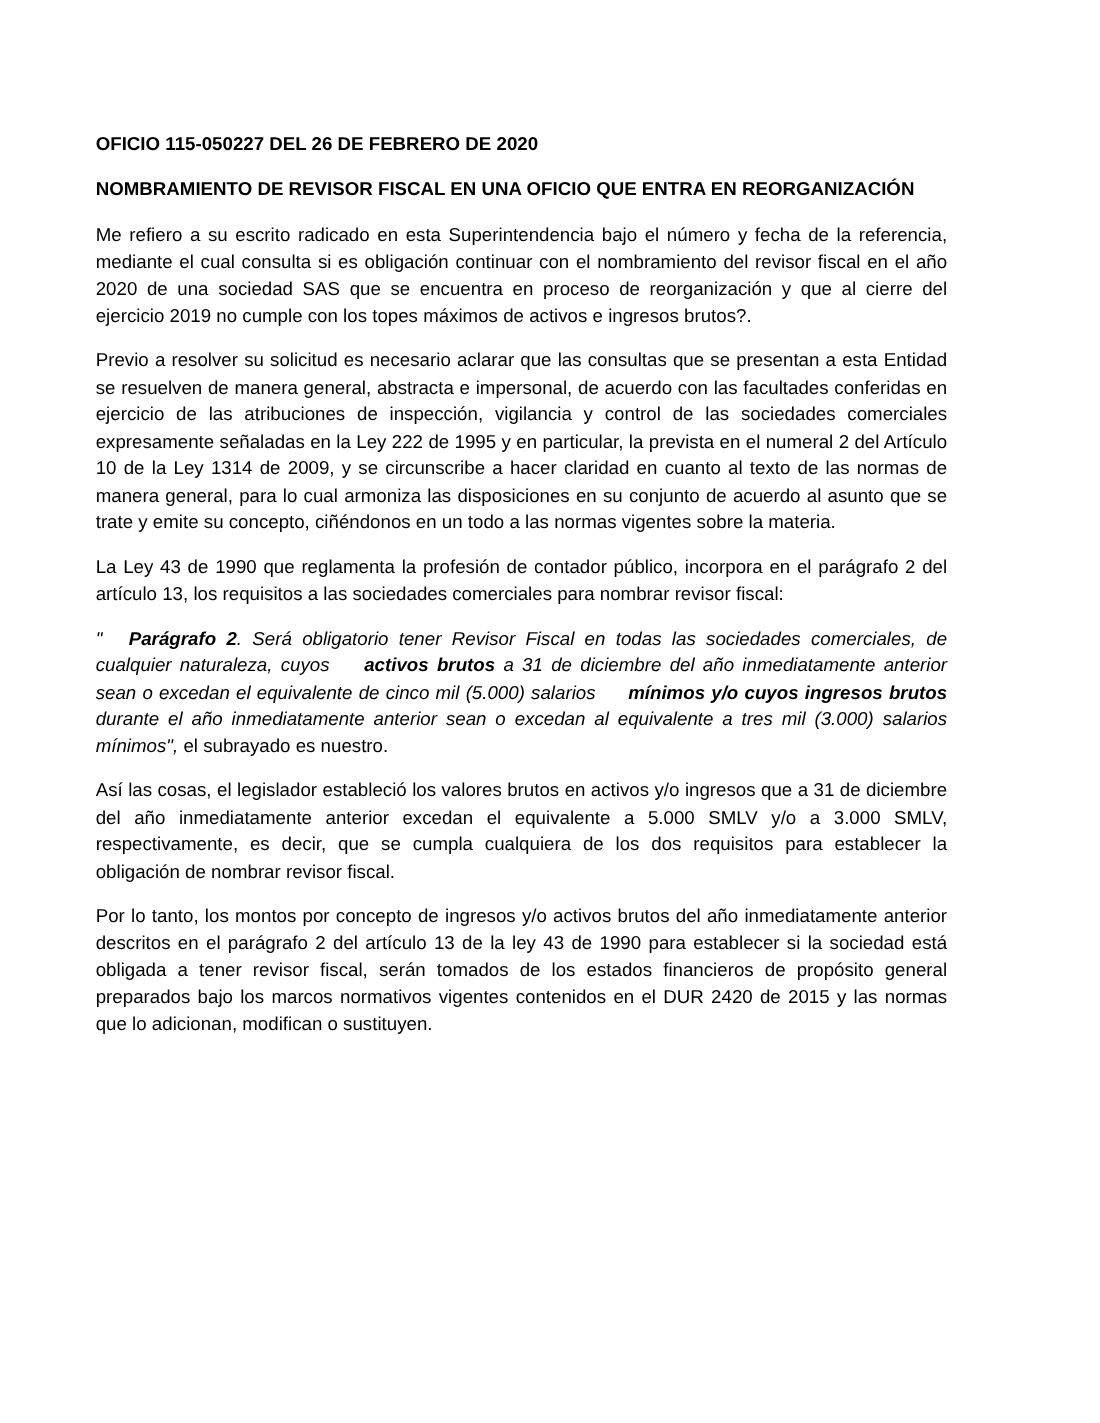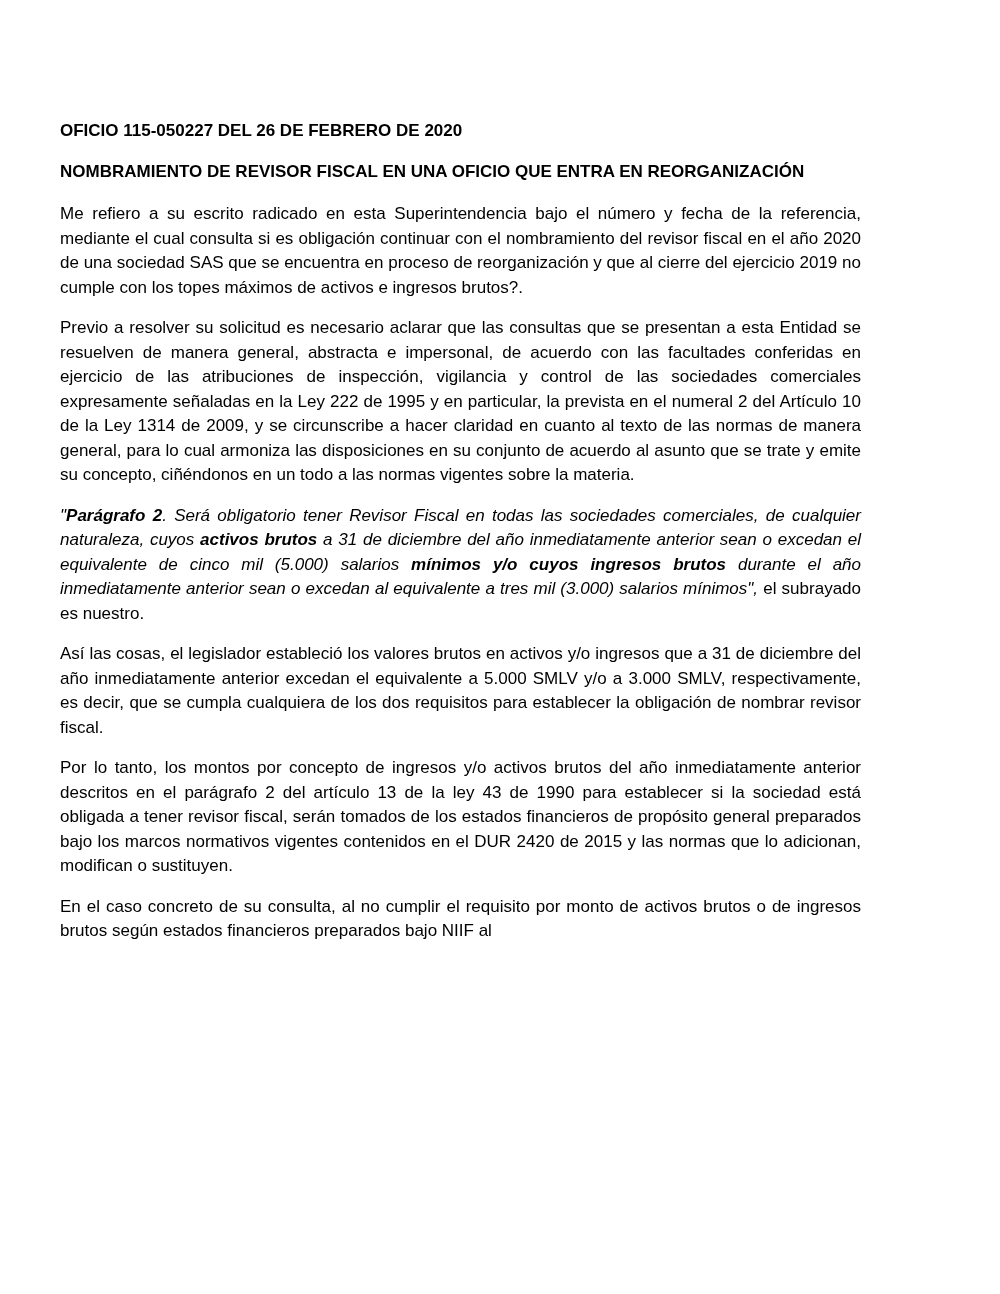--- a/index.html
+++ b/index.html
@@ -13,21 +13,21 @@
     color: #000000;
     font-family: "Liberation Sans", sans-serif;
     font-size: 17px;
     line-height: 24.5px;
     overflow: hidden;
   }
   .page {
     box-sizing: border-box;
     width: 1000px;
     height: 1064px;
-    padding: 119px 139px 0 60px;
+    padding: 119px 139px 0 87px;
   }
   .doc-heading {
     font-size: 17px;
     font-weight: bold;
     margin: 0 0 16px 0;
     text-align: left;
   }
   .doc-subheading {
     font-size: 17px;
     font-weight: bold;
@@ -35,35 +35,35 @@
     text-align: justify;
     text-justify: inter-word;
   }
   .doc-paragraph {
     margin: 0 0 16px 0;
     text-align: justify;
     text-justify: inter-word;
   }
   .doc-paragraph span.b  { font-weight: normal; }
   .doc-paragraph span.i  { font-style: italic; }
-  .doc-paragraph span.bi { font-weight: bold; font-style: italic; }
+  .doc-paragraph span.bi { font-weight: bold; font-style: italic; margin-left: 24px; }
 </style>
 </head>
 <body>
 
 <div class="page">
   <h1 class="doc-heading">OFICIO 115-050227 DEL 26 DE FEBRERO DE 2020</h1>
 
   <h2 class="doc-subheading">NOMBRAMIENTO DE REVISOR FISCAL EN UNA OFICIO QUE ENTRA EN REORGANIZACIÓN</h2>
 
   <p class="doc-paragraph"><span>Me refiero a su escrito radicado en esta Superintendencia bajo el número y fecha de la referencia, mediante el cual consulta si es obligación continuar con el nombramiento del revisor fiscal en el año 2020 de una sociedad SAS que se encuentra en proceso de reorganización y que al cierre del ejercicio 2019 no cumple con los topes máximos de activos e ingresos brutos?.</span></p>
 
   <p class="doc-paragraph"><span>Previo a resolver su solicitud es necesario aclarar que las consultas que se presentan a esta Entidad se resuelven de manera general, abstracta e impersonal, de acuerdo con las facultades conferidas en ejercicio de las atribuciones de inspección, vigilancia y control de las sociedades comerciales expresamente señaladas en la Ley 222 de 1995 y en particular, la prevista en el numeral 2 del Artículo 10 de la Ley 1314 de 2009, y se circunscribe a hacer claridad en cuanto al texto de las normas de manera general, para lo cual armoniza las disposiciones en su conjunto de acuerdo al asunto que se trate y emite su concepto, ciñéndonos en un todo a las normas vigentes sobre la materia.</span></p>
 
+  <p class="doc-paragraph"><span>La Ley 43 de 1990 que reglamenta la profesión de contador público, incorpora en el parágrafo 2 del artículo 13, los requisitos a las sociedades comerciales para nombrar revisor fiscal:</span></p>
 
   <p class="doc-paragraph"><span class="i">"</span><span class="bi">Parágrafo 2</span><span class="i">. Será obligatorio tener Revisor Fiscal en todas las sociedades comerciales, de cualquier naturaleza, cuyos </span><span class="bi">activos brutos</span><span class="i"> a 31 de diciembre del año inmediatamente anterior sean o excedan el equivalente de cinco mil (5.000) salarios </span><span class="bi">mínimos y/o cuyos ingresos brutos</span><span class="i"> durante el año inmediatamente anterior sean o excedan al equivalente a tres mil (3.000) salarios mínimos",</span><span> el subrayado es nuestro.</span></p>
 
   <p class="doc-paragraph"><span>Así las cosas, el legislador estableció los valores brutos en </span><span class="b">activos y/o ingresos</span><span> que a 31 de diciembre del año inmediatamente anterior excedan el equivalente a 5.000 SMLV y/o a 3.000 SMLV, respectivamente, es decir, que se cumpla cualquiera de los dos requisitos para establecer la obligación de nombrar revisor fiscal.</span></p>
 
   <p class="doc-paragraph"><span>Por lo tanto, los montos por concepto de ingresos y/o activos brutos del año inmediatamente anterior descritos en el parágrafo 2 del artículo 13 de la ley 43 de 1990 para establecer si la sociedad está obligada a tener revisor fiscal, serán tomados de los estados financieros de propósito general preparados bajo los marcos normativos vigentes contenidos en el DUR 2420 de 2015 y las normas que lo adicionan, modifican o sustituyen.</span></p>
 
-  <p class="doc-paragraph"><span>En el caso concreto de su consulta, al no cumplir el requisito por monto de activos brutos o de ingresos brutos según estados financieros preparados bajo NIIF al</span></p>
 </div>
 
 </body></html>

